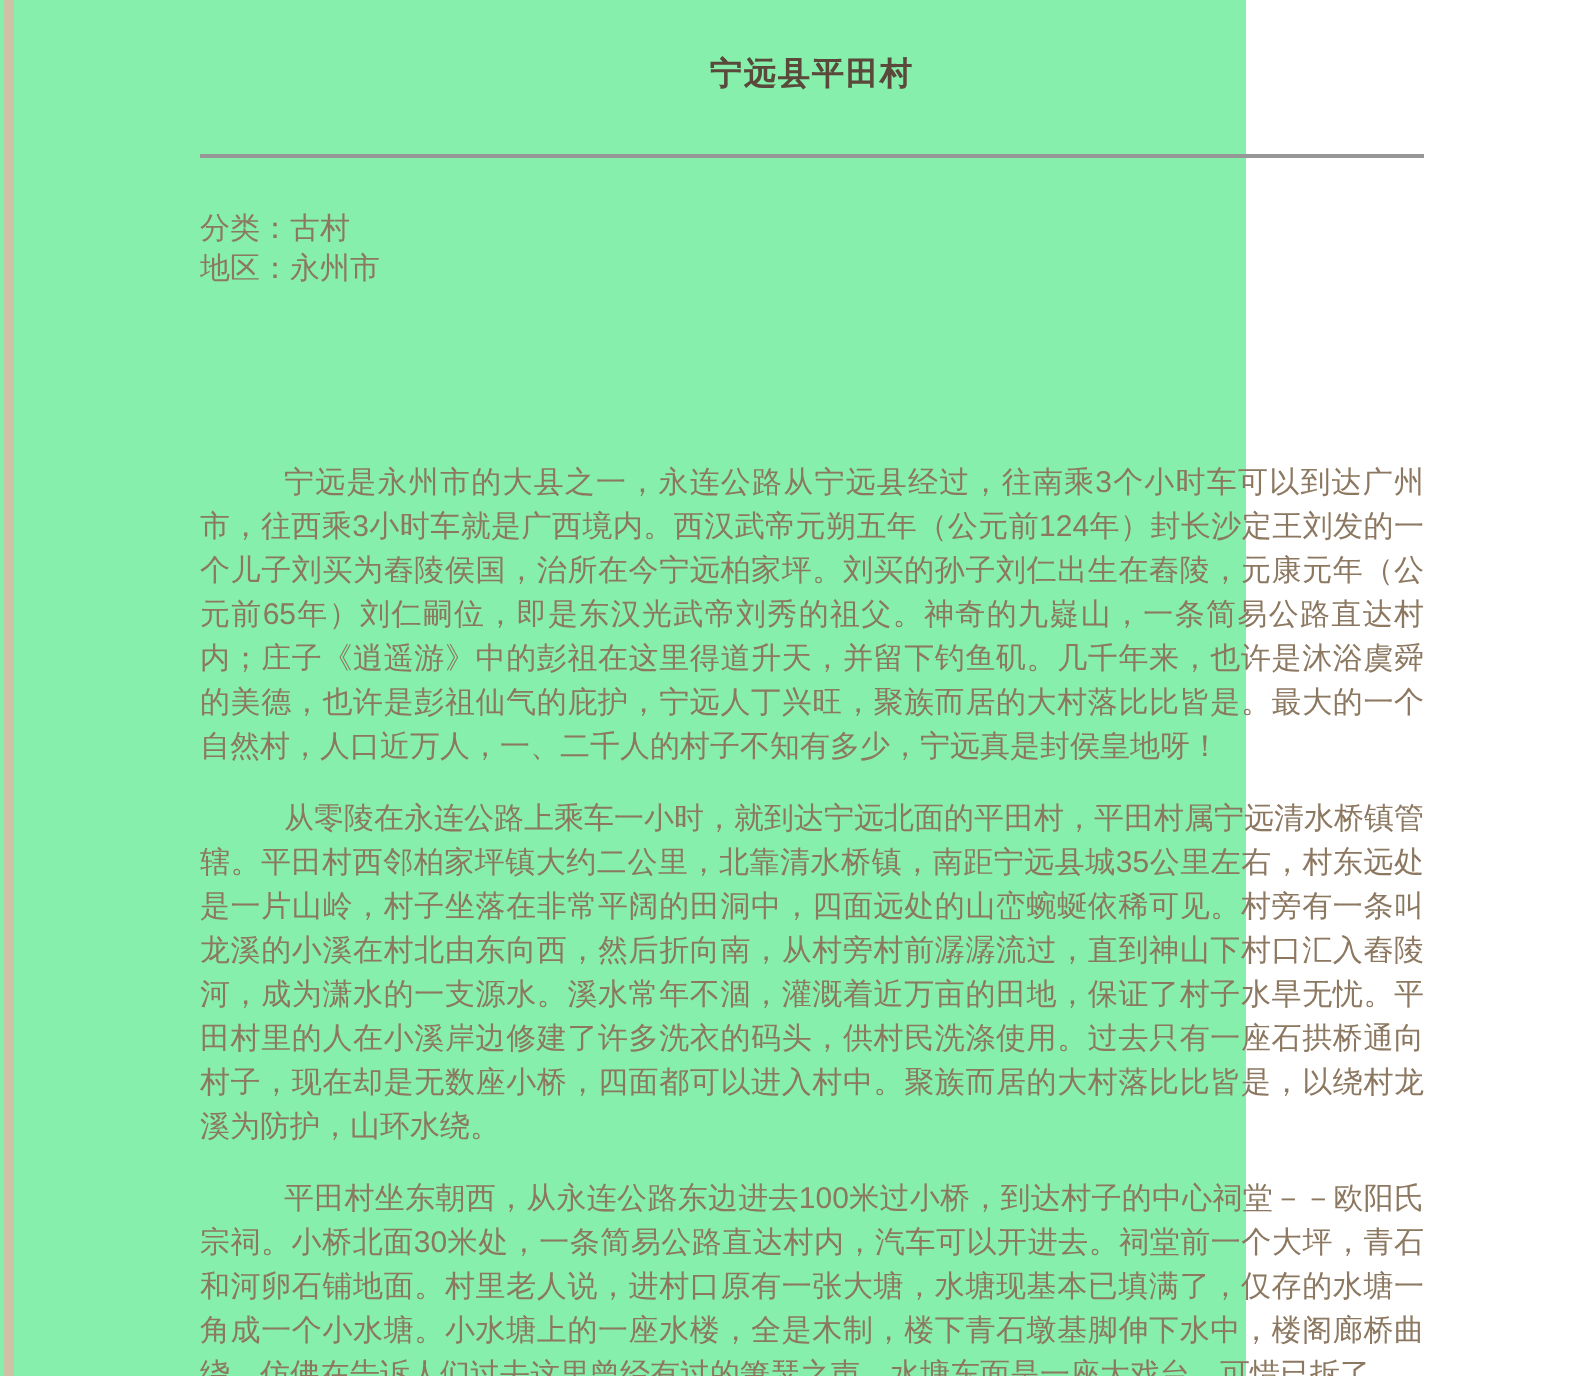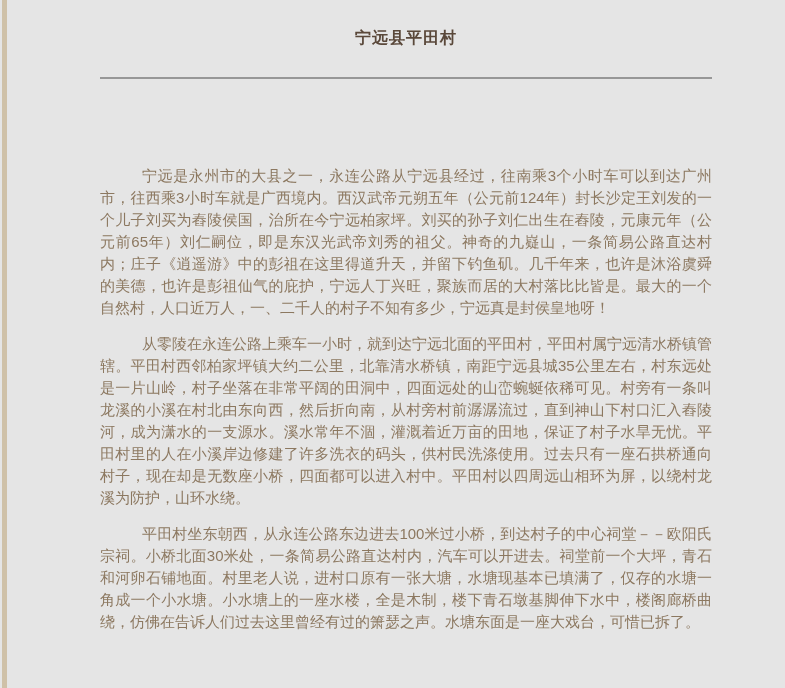--- a/index.html
+++ b/index.html
@@ -6,23 +6,23 @@
     margin: 0;
     padding: 0;
     background: #ffffff;
     width: 785px;
     height: 688px;
     overflow: hidden;
     font-family: "Liberation Sans", sans-serif;
   }
   .page {
     position: relative;
-    width: 785px;
+    width: 623px;
     height: 688px;
-    background: #e5e5e5;
+    background: #86efac;
   }
   .left-strip {
     position: absolute;
     left: 2px;
     top: 0;
     width: 5px;
     height: 688px;
     background: #cfc1a8;
   }
   .content {
@@ -71,20 +71,28 @@
 <body>
 
 <div class="page">
   <div class="left-strip"></div>
 
   <div class="content">
     <h1 class="page-title">宁远县平田村</h1>
 
     <hr class="title-divider">
 
+    <div class="meta">
+      <div class="meta-row">
+        <span>分类：</span><span>古村</span>
+      </div>
+      <div class="meta-row">
+        <span>地区：</span><span>永州市</span>
+      </div>
+    </div>
 
     <div class="description">
       <p>宁远是永州市的大县之一，永连公路从宁远县经过，往南乘3个小时车可以到达广州市，往西乘3小时车就是广西境内。西汉武帝元朔五年（公元前124年）封长沙定王刘发的一个儿子刘买为舂陵侯国，治所在今宁远柏家坪。刘买的孙子刘仁出生在舂陵，元康元年（公元前65年）刘仁嗣位，即是东汉光武帝刘秀的祖父。神奇的九嶷山，一条简易公路直达村内；庄子《逍遥游》中的彭祖在这里得道升天，并留下钓鱼矶。几千年来，也许是沐浴虞舜的美德，也许是彭祖仙气的庇护，宁远人丁兴旺，聚族而居的大村落比比皆是。最大的一个自然村，人口近万人，一、二千人的村子不知有多少，宁远真是封侯皇地呀！</p>
-      <p>从零陵在永连公路上乘车一小时，就到达宁远北面的平田村，平田村属宁远清水桥镇管辖。平田村西邻柏家坪镇大约二公里，北靠清水桥镇，南距宁远县城35公里左右，村东远处是一片山岭，村子坐落在非常平阔的田洞中，四面远处的山峦蜿蜒依稀可见。村旁有一条叫龙溪的小溪在村北由东向西，然后折向南，从村旁村前潺潺流过，直到神山下村口汇入舂陵河，成为潇水的一支源水。溪水常年不涸，灌溉着近万亩的田地，保证了村子水旱无忧。平田村里的人在小溪岸边修建了许多洗衣的码头，供村民洗涤使用。过去只有一座石拱桥通向村子，现在却是无数座小桥，四面都可以进入村中。平田村以四周远山相环为屏，以绕村龙溪为防护，山环水绕。</p>
+      <p>从零陵在永连公路上乘车一小时，就到达宁远北面的平田村，平田村属宁远清水桥镇管辖。平田村西邻柏家坪镇大约二公里，北靠清水桥镇，南距宁远县城35公里左右，村东远处是一片山岭，村子坐落在非常平阔的田洞中，四面远处的山峦蜿蜒依稀可见。村旁有一条叫龙溪的小溪在村北由东向西，然后折向南，从村旁村前潺潺流过，直到神山下村口汇入舂陵河，成为潇水的一支源水。溪水常年不涸，灌溉着近万亩的田地，保证了村子水旱无忧。平田村里的人在小溪岸边修建了许多洗衣的码头，供村民洗涤使用。过去只有一座石拱桥通向村子，现在却是无数座小桥，四面都可以进入村中。聚族而居的大村落比比皆是，以绕村龙溪为防护，山环水绕。</p>
       <p>平田村坐东朝西，从永连公路东边进去100米过小桥，到达村子的中心祠堂－－欧阳氏宗祠。小桥北面30米处，一条简易公路直达村内，汽车可以开进去。祠堂前一个大坪，青石和河卵石铺地面。村里老人说，进村口原有一张大塘，水塘现基本已填满了，仅存的水塘一角成一个小水塘。小水塘上的一座水楼，全是木制，楼下青石墩基脚伸下水中，楼阁廊桥曲绕，仿佛在告诉人们过去这里曾经有过的箫瑟之声。水塘东面是一座大戏台，可惜已拆了。</p>
     </div>
   </div>
 </div>
 
 </body></html>

